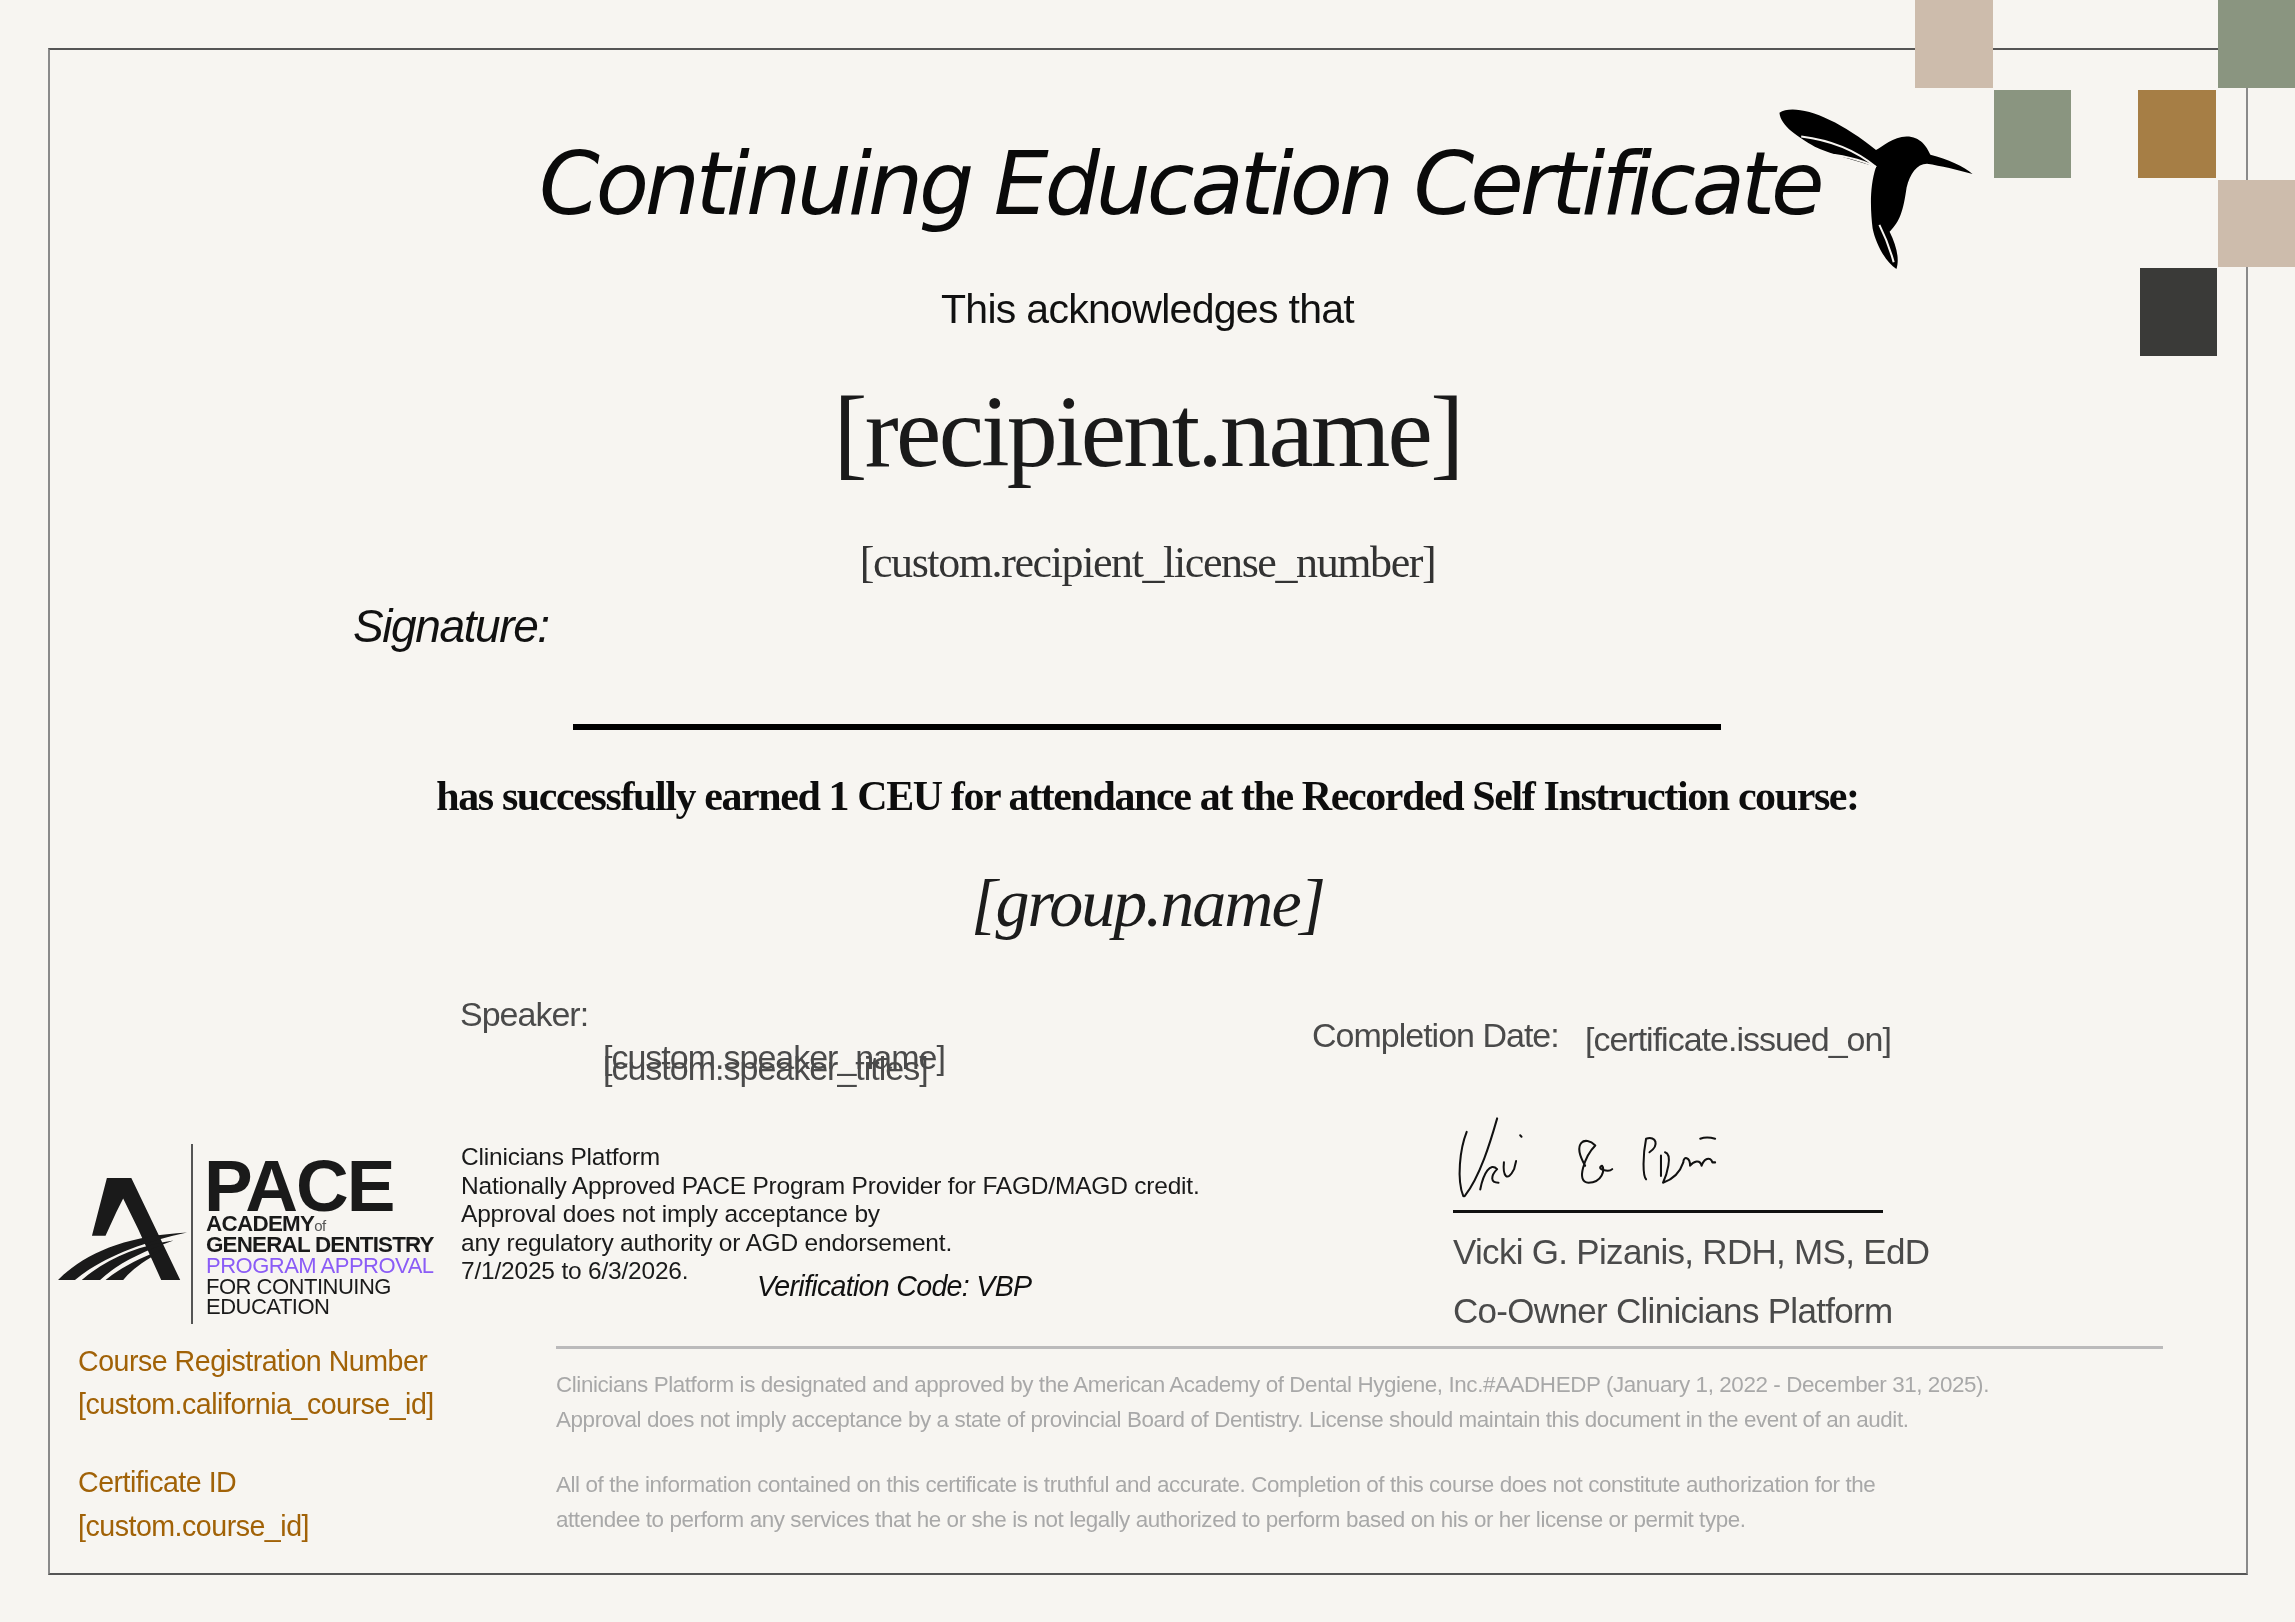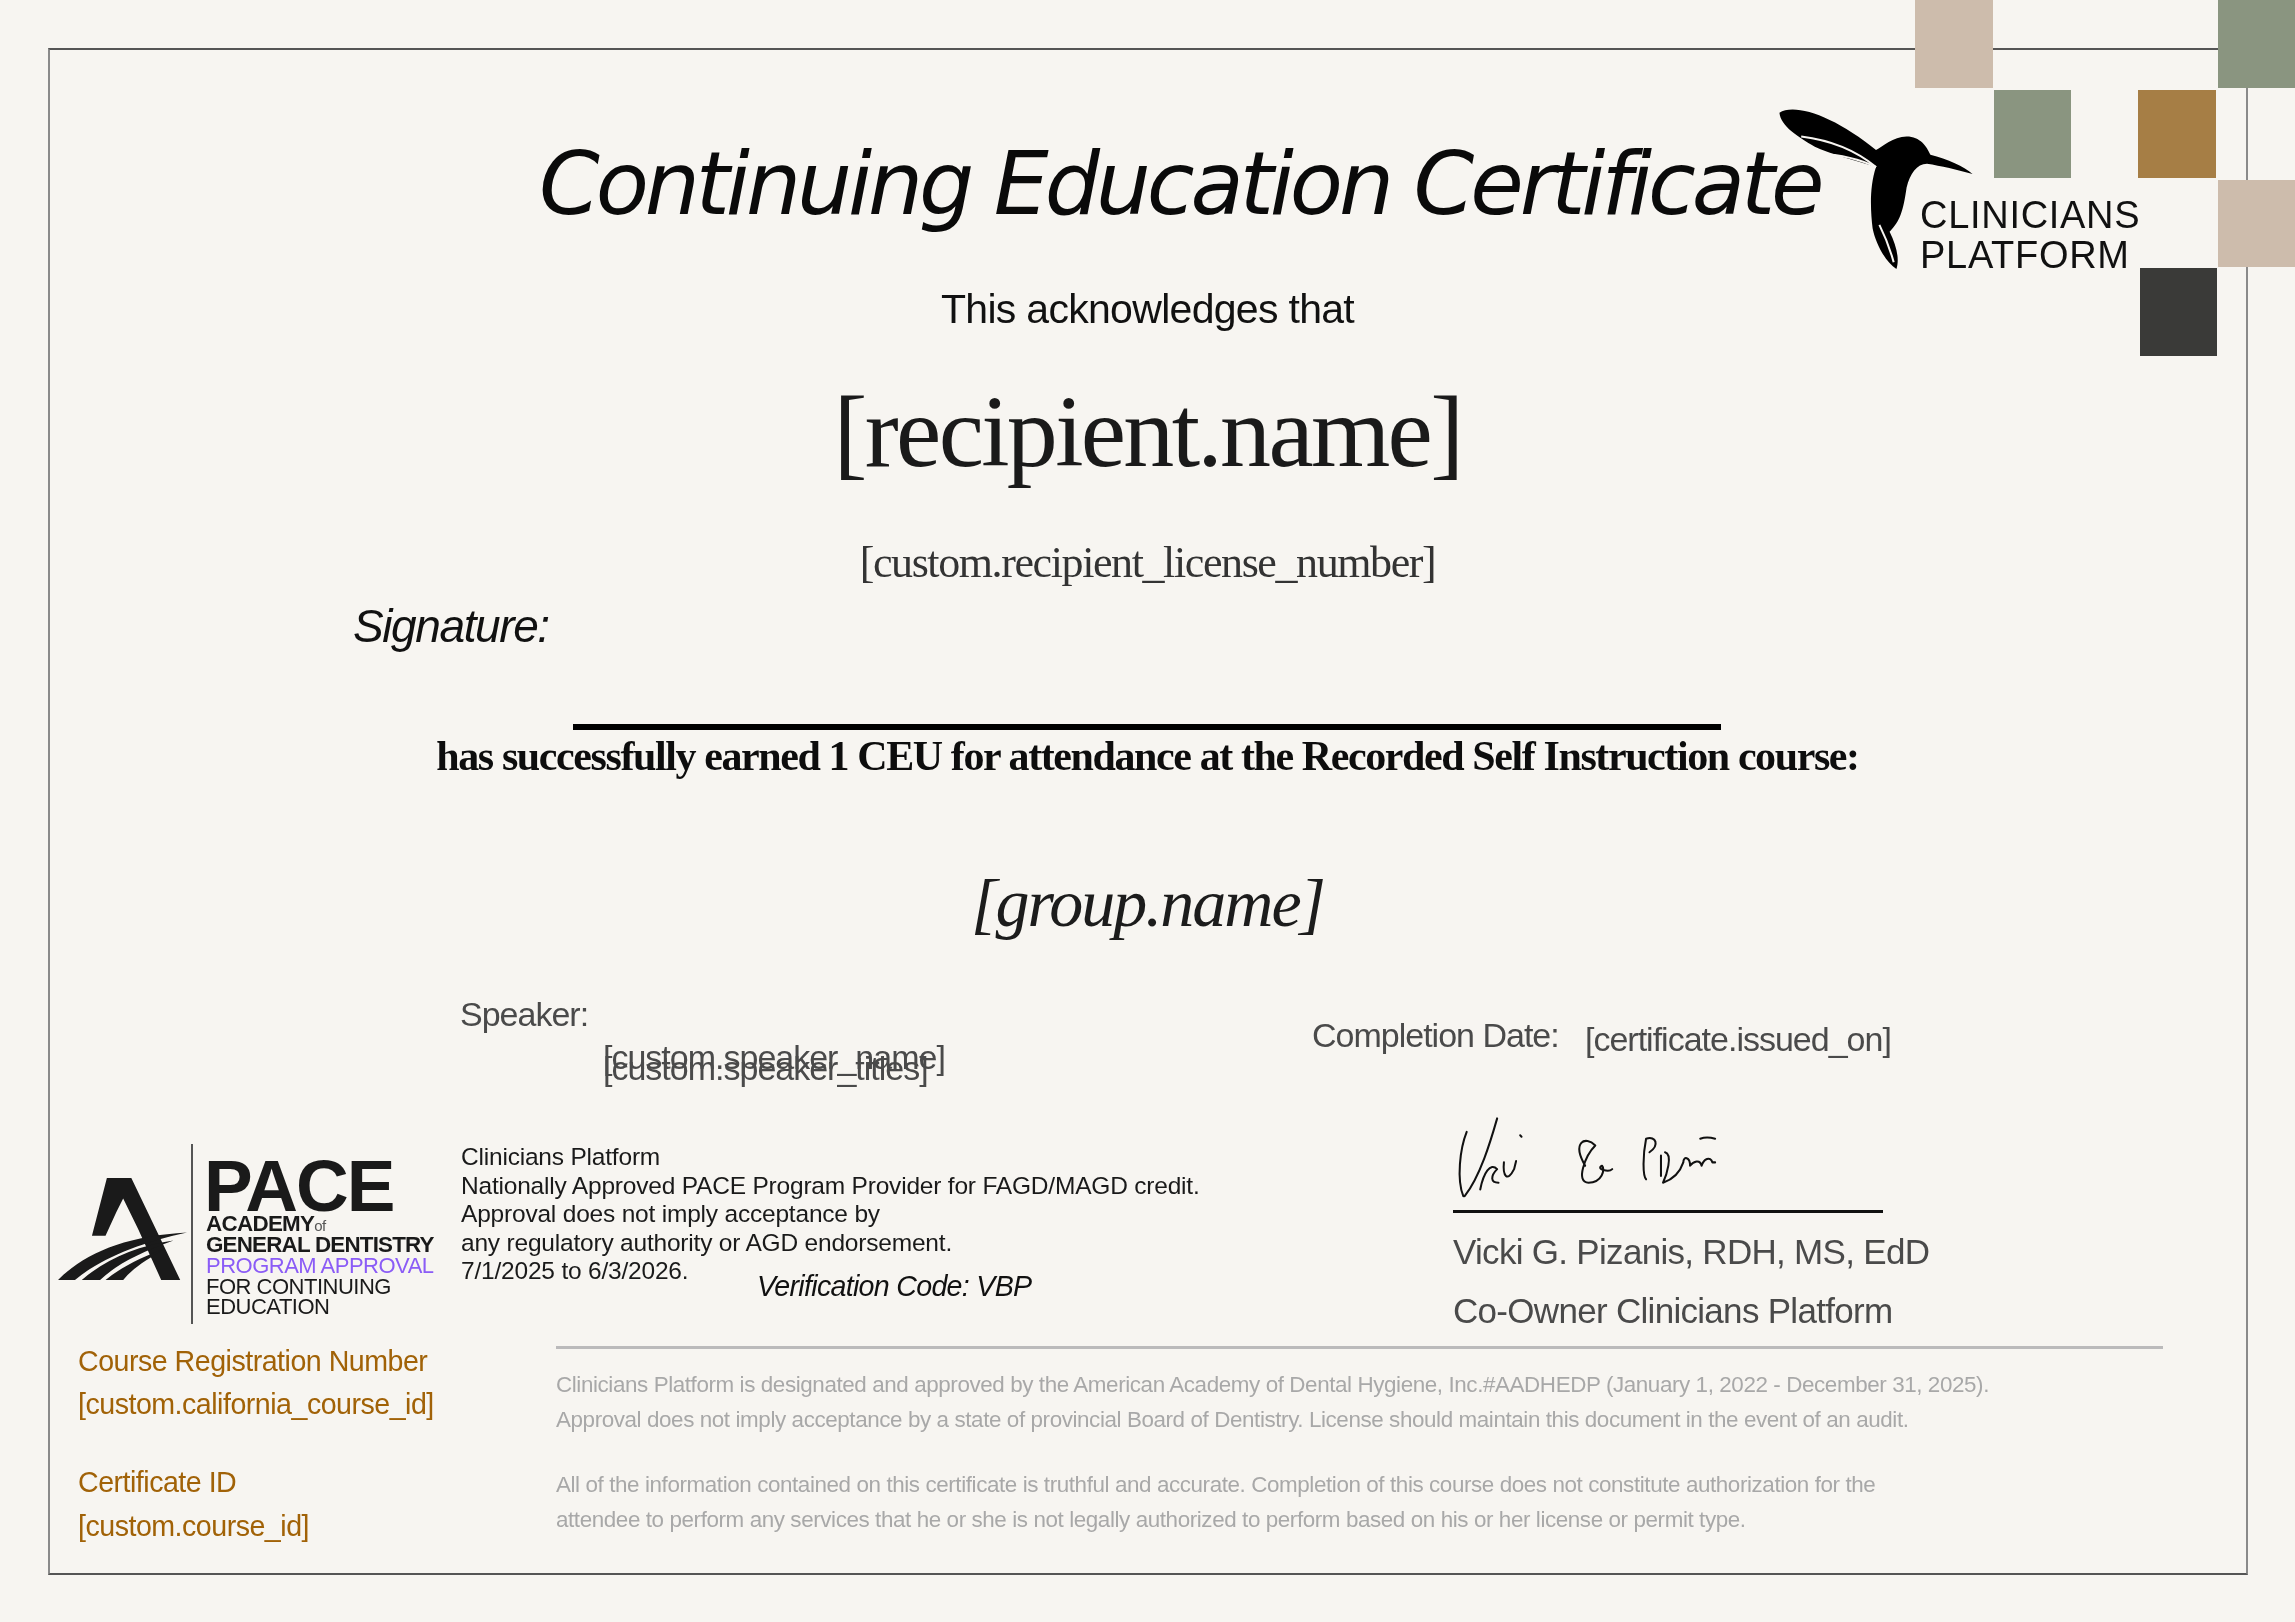--- a/index.html
+++ b/index.html
@@ -15,21 +15,21 @@
     position: absolute; left: 48px; top: 48px; width: 2196px; height: 1523px;
     border: 2.7px solid #555; box-sizing: content-box;
     border-right-color: #8a8a8a; border-left-color: #8a8a8a;
   }
   .center { left: 0; width: 2295px; text-align: center; font-family: Liberation Serif, serif; }
   .ack { top: 286px; font-size: 41px; letter-spacing: -0.7px; color: #111; left: 0; width: 2295px; text-align:center; padding-left: 0; }
   .recipient { top: 381px; font-size: 102px; font-weight: 300; letter-spacing: -2.7px; color: #1a1a1a; line-height: 1; }
   .license { top: 537px; font-size: 44px; letter-spacing: -1.4px; color: #333; }
   .sig-label { left: 353px; top: 599px; font-size: 46px; font-style: italic; letter-spacing: -1.4px; color: #111; }
   .sig-line { position: absolute; left: 573px; top: 724px; width: 1148px; height: 6.1px; background: #000; }
-  .earned { top: 732px; font-size: 42px; font-weight: bold; letter-spacing: -1.4px; color: #0d0d0d; }
+  .earned { top: 772px; font-size: 42px; font-weight: bold; letter-spacing: -1.4px; color: #0d0d0d; }
   .group { top: 864px; font-size: 68px; font-style: italic; letter-spacing: -2px; color: #1c1c1c; }
   .meta { font-size: 34px; color: #4a4a4a; letter-spacing: -1px; }
   .provider { font-size: 24.5px; color: #1a1a1a; line-height: 28.6px; letter-spacing: -0.2px; }
   .verif { font-size: 28.6px; font-style: italic; color: #111; letter-spacing: -0.7px; }
   .signer { font-size: 35px; color: #4a4a4a; letter-spacing: -0.7px; }
   .leftcol { font-size: 28.6px; color: #a16207; letter-spacing: -0.5px; }
   .footer { font-size: 22.4px; color: #a8a8a8; letter-spacing: -0.4px; line-height: 35px; }
   .divider { position: absolute; left: 556px; top: 1346px; width: 1607px; height: 2.7px; background: #bbbabb; }
   .brand-text { font-size: 38px; line-height: 44px; letter-spacing: 0.7px; color: #111; font-weight: 300; }
 </style>
@@ -46,24 +46,20 @@
 <div class="sq" style="left:2140px;top:268px;width:77px;height:88px;background:#3a3a38;"></div>
 
 <div class="abs" style="left:1774px;top:99px;width:408px;height:177px;">
   <svg width="204" height="177" viewBox="0 0 300 260" style="position:absolute;left:0;top:0;">
     <path fill="#000" d="M8 20 C30 5 90 25 150 75 C160 70 175 55 195 55 C215 55 225 70 230 82 C255 88 280 100 292 110 C270 104 245 98 225 95 C210 95 200 110 195 130 C190 165 185 180 170 195 C180 215 185 235 180 250 C165 240 150 215 145 190 C142 165 140 130 150 100 C120 90 80 80 60 70 C35 55 10 40 8 20 Z"></path>
     <path fill="none" stroke="#f7f5f1" stroke-width="3" d="M40 55 C80 60 120 75 150 100"></path>
     <path fill="none" stroke="#f7f5f1" stroke-width="3" d="M65 80 C100 82 130 90 150 100"></path>
     <path fill="none" stroke="#f7f5f1" stroke-width="3" d="M95 105 C115 100 135 98 150 100"></path>
     <path fill="none" stroke="#f7f5f1" stroke-width="3" d="M155 185 C165 205 172 225 176 240"></path>
   </svg>
-  <div class="abs brand-text" style="left:146px;top:94px;">
-    <div>CLINICIANS</div>
-    <div style="margin-top:-4.1px;">PLATFORM</div>
-  </div>
 </div>
 
 <div class="abs" style="left:539px;top:141px;font-family:'DejaVu Sans',sans-serif;font-style:italic;font-size:87px;letter-spacing:-4.1px;color:#0a0a0a;line-height:1;">Continuing Education Certificate</div>
 
 <div class="abs ack" style="left:0;width:2295px;text-align:center;top:286px;padding-right:0;">This acknowledges that</div>
 
 <div class="abs center recipient" style="left:0;width:2295px;">[recipient.name]</div>
 
 <div class="abs center license">[custom.recipient_license_number]</div>
 

